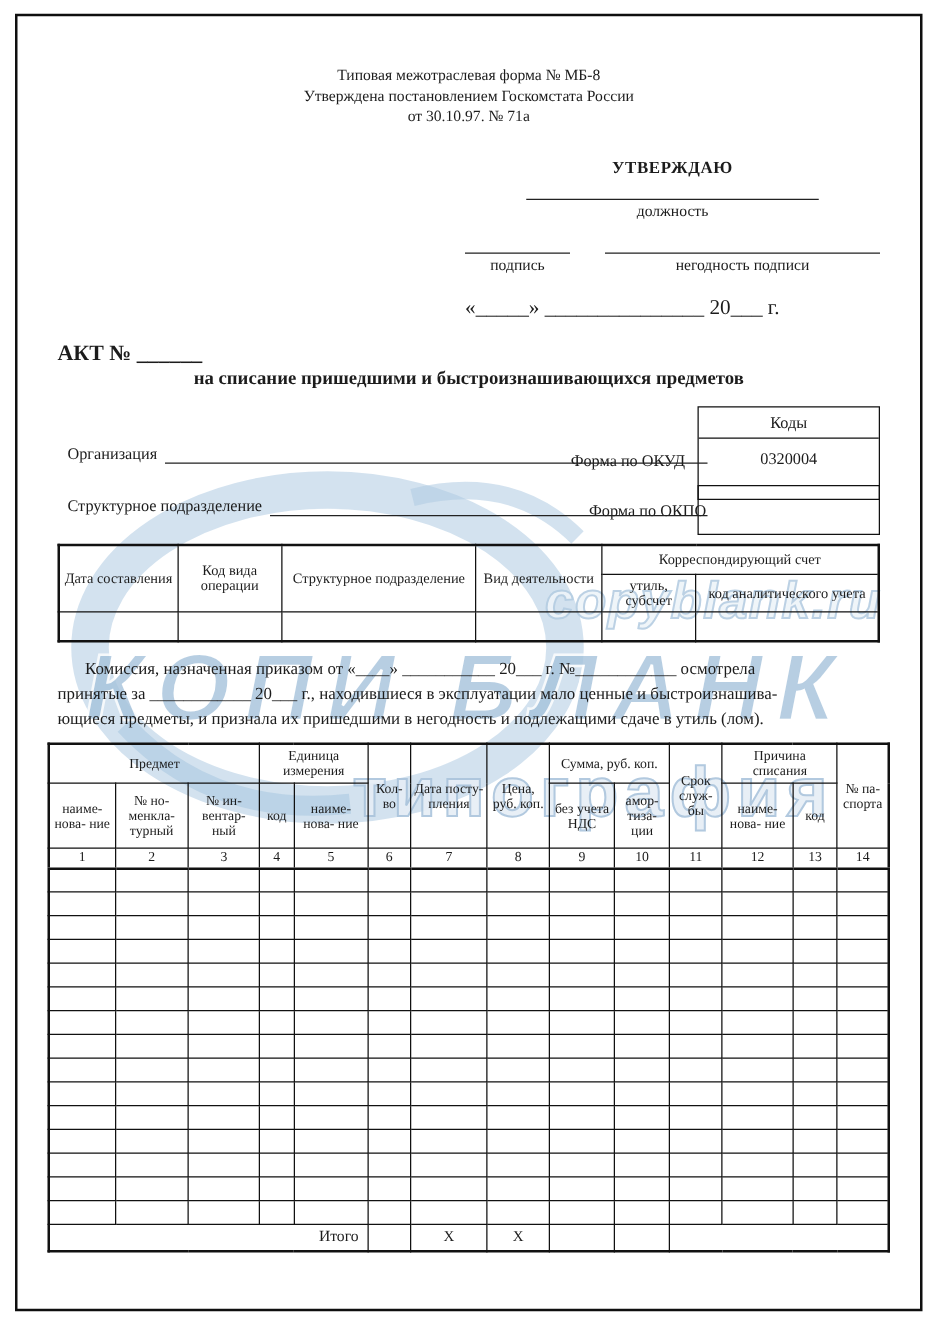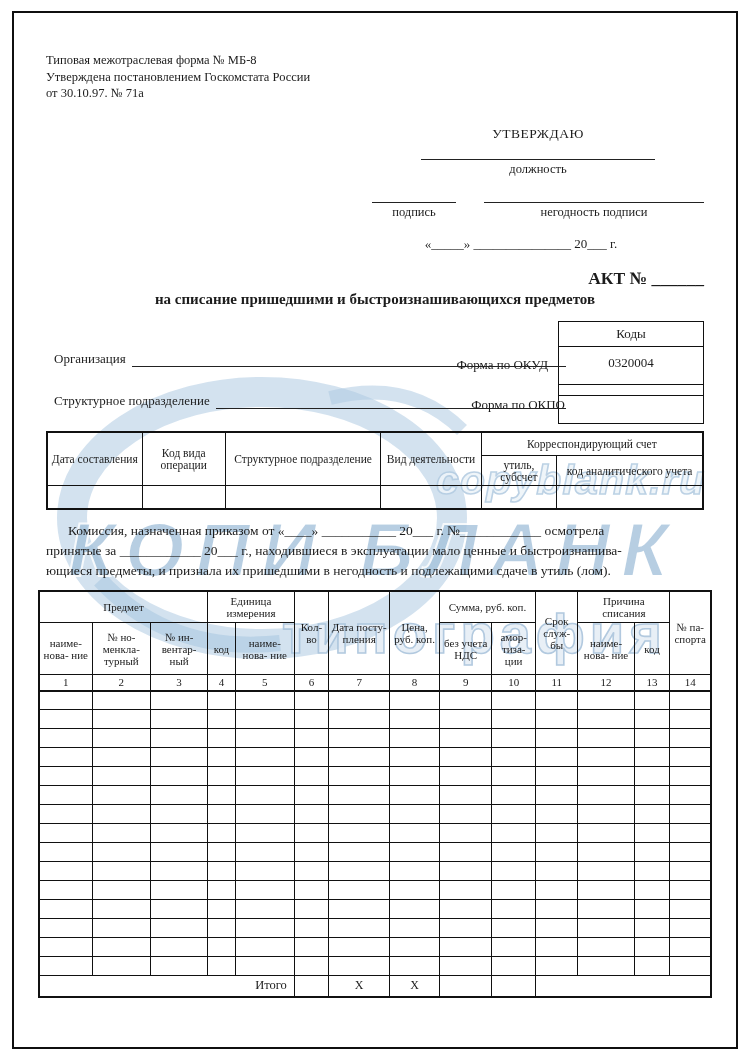--- a/index.html
+++ b/index.html
@@ -4,34 +4,34 @@
 <style>
   * { box-sizing: border-box; margin: 0; padding: 0; }
   html,body { background:#ffffff; }
   body { font-family: "Liberation Serif", "DejaVu Serif", serif; color:#1c1c1c; }
   .page { position:relative; width:750px; height:1061px; margin:0 auto; background:#fff; overflow:hidden; }
   .frame { position:absolute; inset:11px 12px 12px 12px; border:2.5px solid #0f0f0f; pointer-events:none; z-index:2; }
   .watermark { position:absolute; left:0; top:0; width:750px; height:1061px; z-index:0; }
   .content { position:relative; z-index:1; padding:0 46px; }
 
   
-  .form-info { margin-top:52px; text-align:left; font-size:12.5px; line-height:16.5px; }
+  .form-info { margin-top:52px; text-align:center; font-size:12.5px; line-height:16.5px; }
 
   .approve { width:332px; margin-left:auto; margin-top:24px; }
-  .approve-title { text-align:center; font-size:13.5px; font-weight:normal; letter-spacing:.5px; }
+  .approve-title { text-align:center; font-size:13.5px; font-weight:bold; letter-spacing:.5px; }
   .u-line { border-bottom:1px solid #222; height:14px; }
   .approve-pos-line { width:234px; margin:4px auto 0; }
   .small-label { text-align:center; font-size:12.5px; margin-top:2px; }
   .sig-row { display:flex; gap:28px; margin-top:12px; }
   .sig-left { width:84px; }
   .sig-right { flex:1; }
-  .approve-date { margin-top:16px; text-align:center; font-size:13px; padding-right:34px; }
-
-  
-  .act-title { margin-top:16px; text-align:right; font-size:17.5px; font-weight:bold; }
+  .approve-date { margin-top:16px; text-align:left; font-size:17px; padding-right:34px; }
+
+  
+  .act-title { margin-top:16px; text-align:left; font-size:17.5px; font-weight:bold; }
   .act-subtitle { text-align:center; font-size:15px; font-weight:bold; margin-top:2px; }
 
   
   .req { position:relative; height:106px; margin-top:13px; font-size:13px; }
   .codes-box1 { position:absolute; right:0; top:0; width:146px; border:1.5px solid #111; }
   .codes-box1 .cell-hdr { height:25px; border-bottom:1.5px solid #111; text-align:center; line-height:24px; }
   .codes-box1 .cell-val { height:48px; text-align:center; line-height:31px; }
   .codes-box2 { position:absolute; right:0; top:63px; width:146px; height:40px; border:1.5px solid #111; text-align:center; line-height:38px; }
   .okud-label { position:absolute; right:156px; top:36px; }
   .okpo-label { position:absolute; right:139px; top:76px; }

